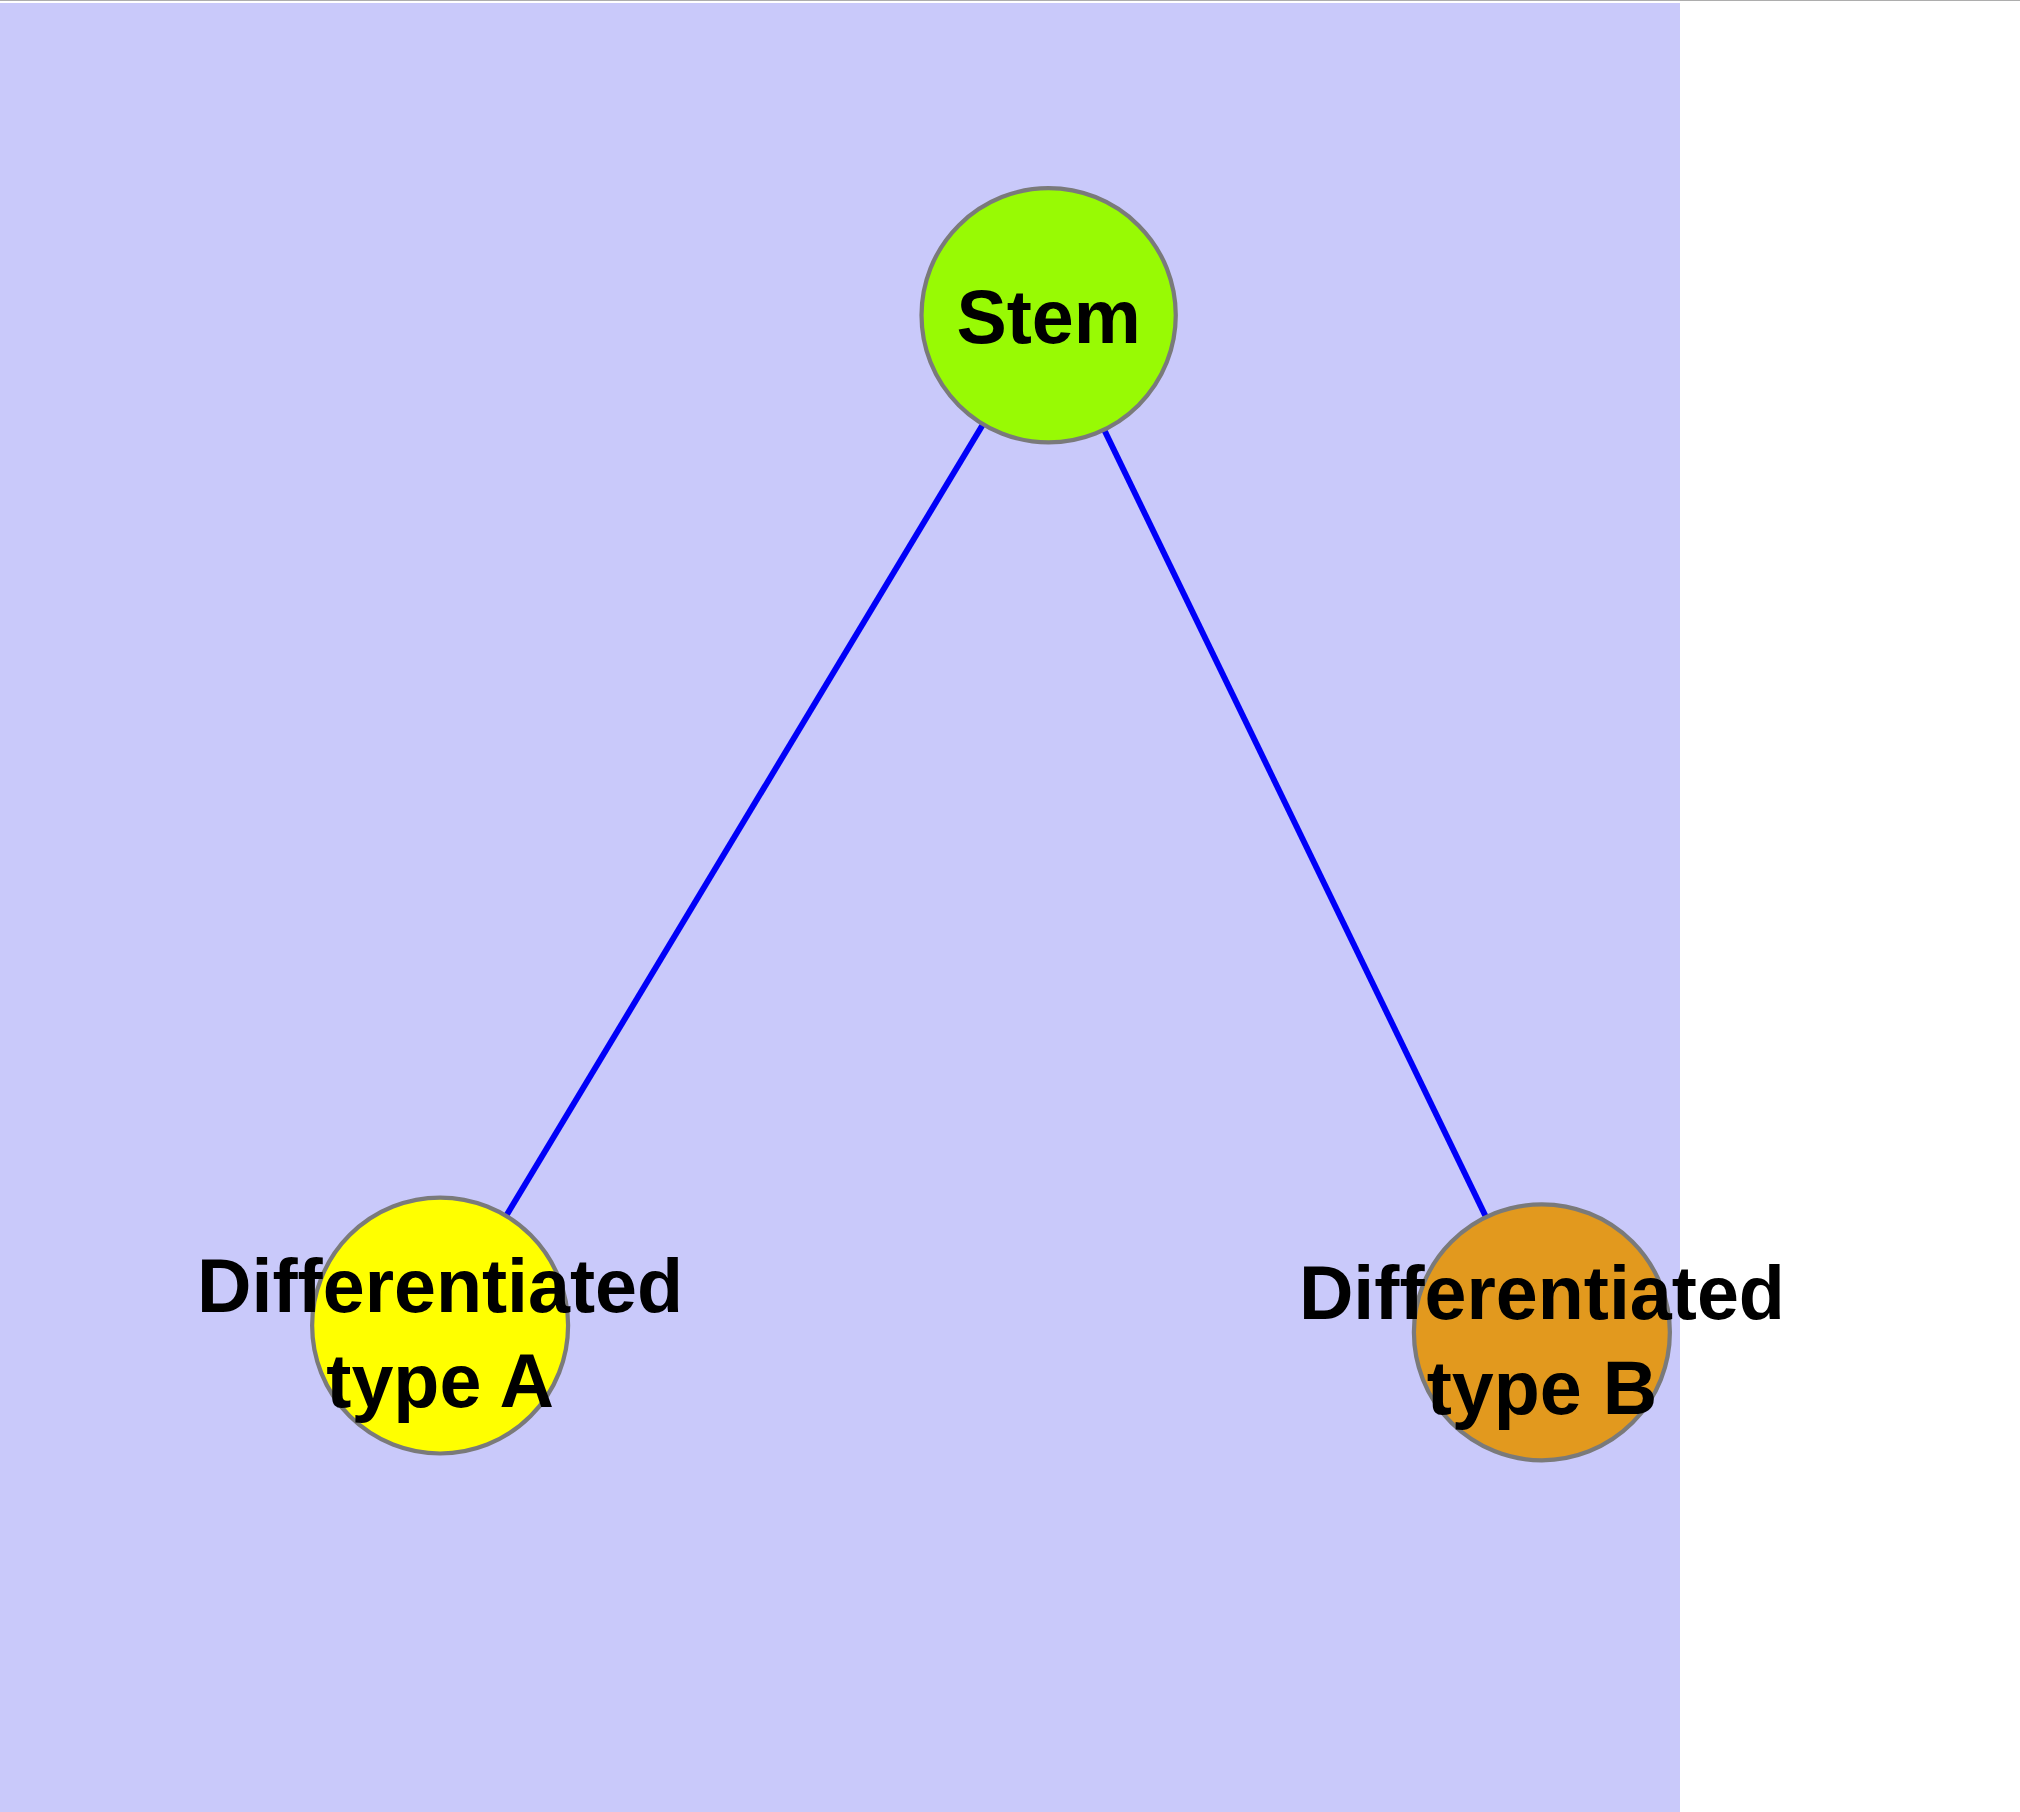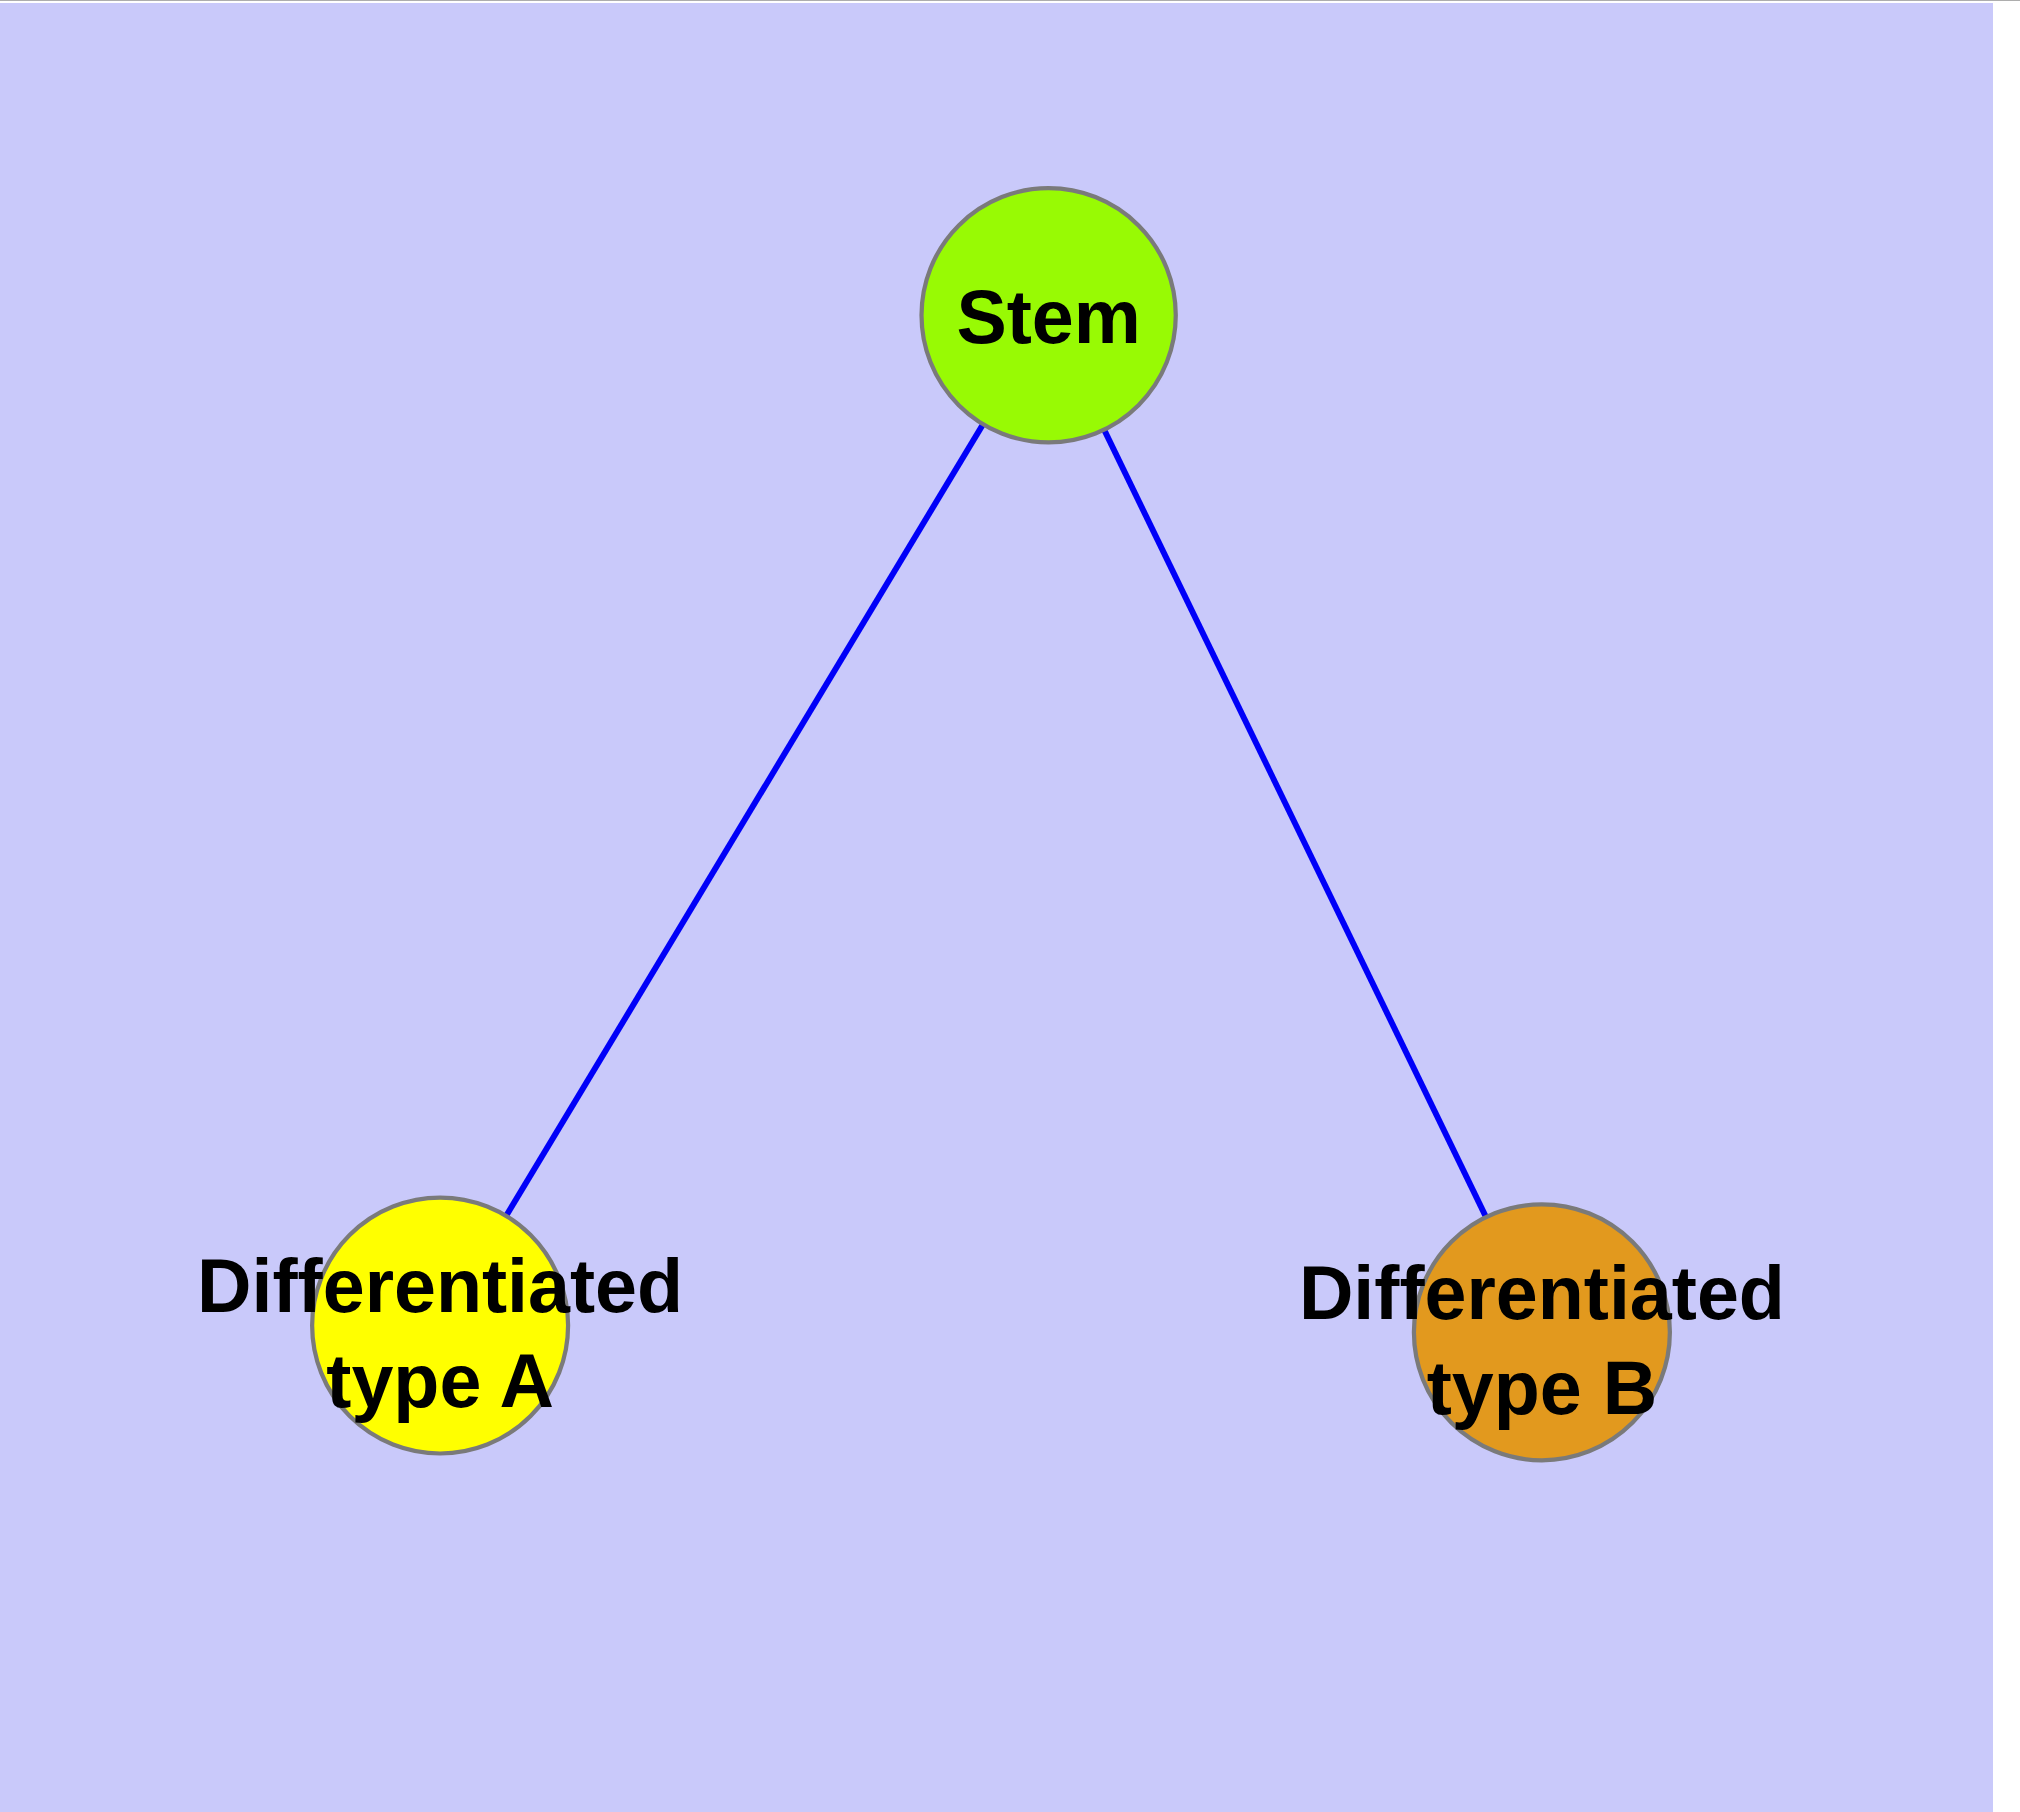--- a/index.html
+++ b/index.html
@@ -6,21 +6,21 @@
     margin: 0;
     padding: 0;
     width: 2021px;
     height: 1812px;
     overflow: hidden;
     font-family: "Liberation Sans", sans-serif;
   }
   .canvas {
     position: absolute;
     left: 0; top: 0;
-    width: 1993px;
+    width: 1680px;
     height: 1812px;
   }
   .top-edge {
     position: absolute;
     left: 0; top: 0;
     width: 2021px;
     height: 2.5px;
     box-sizing: border-box;
     z-index: 5;
   }

